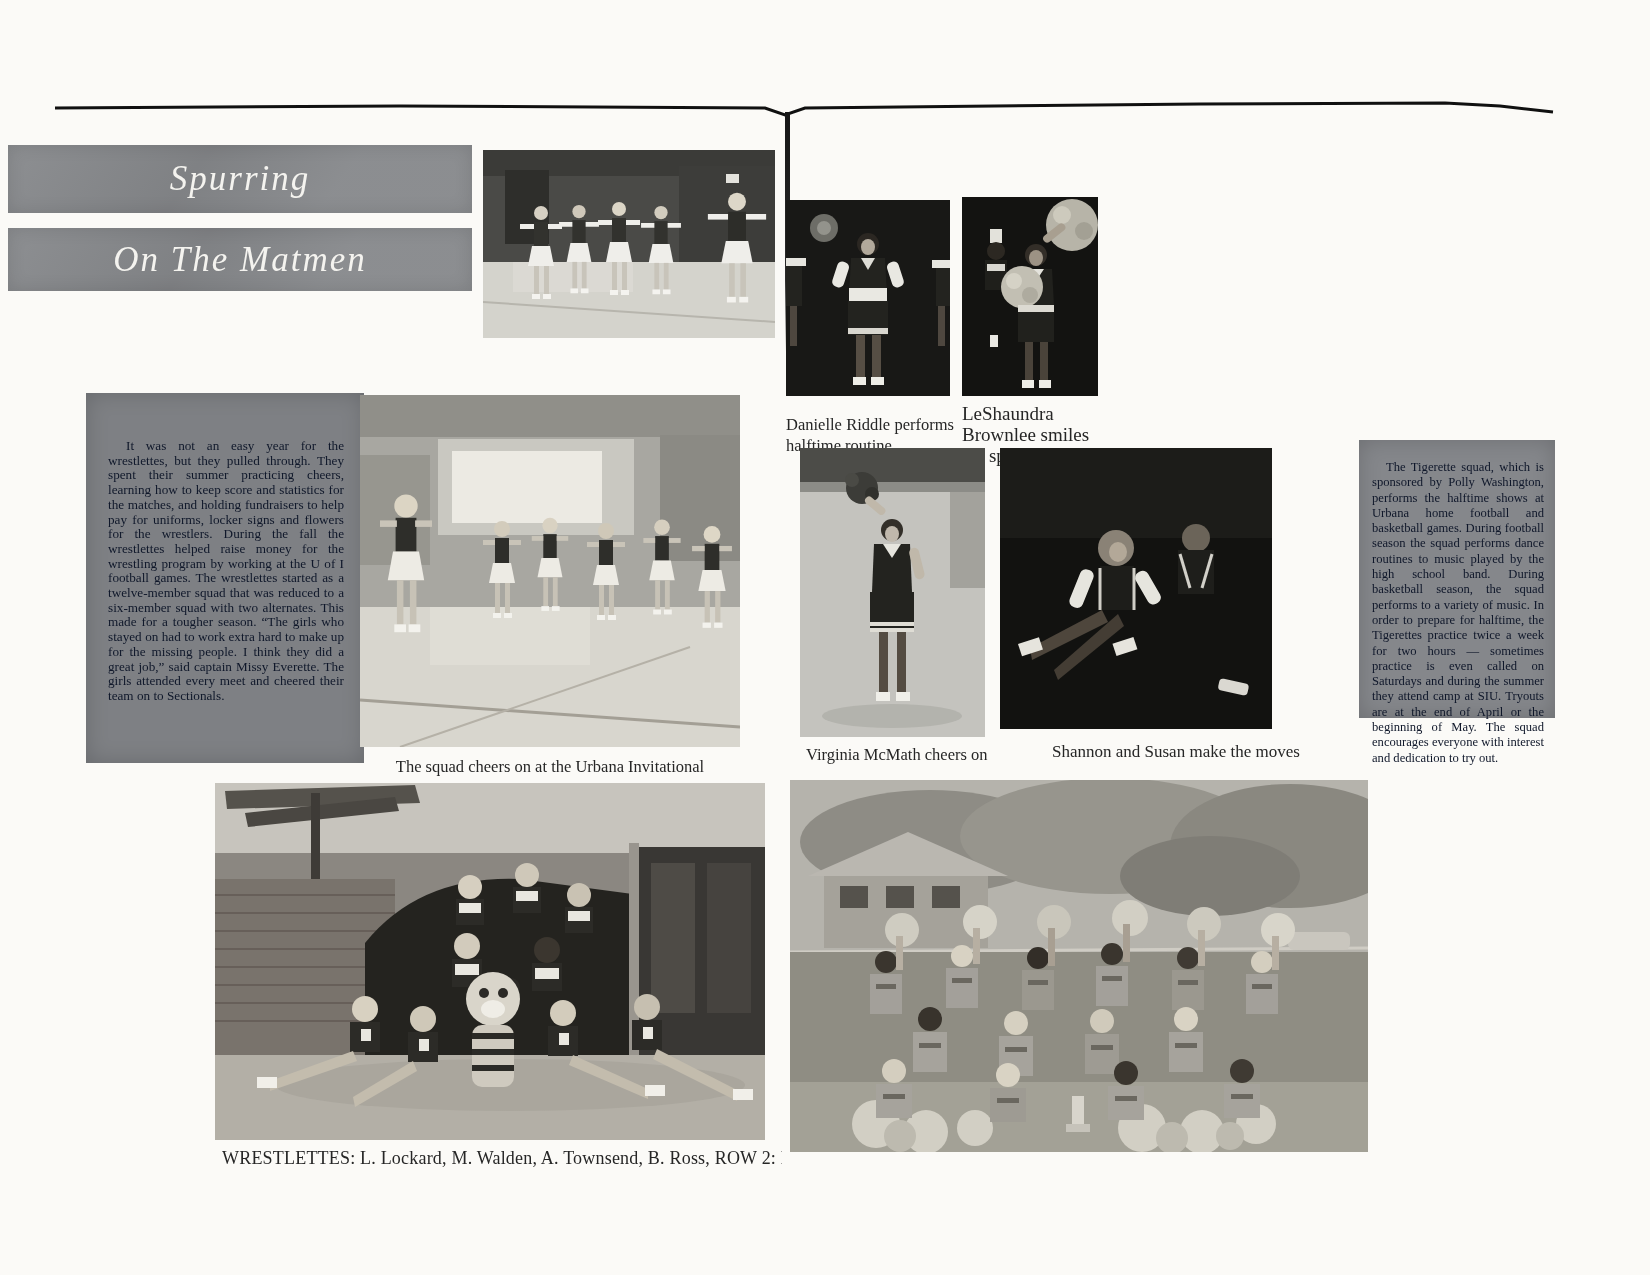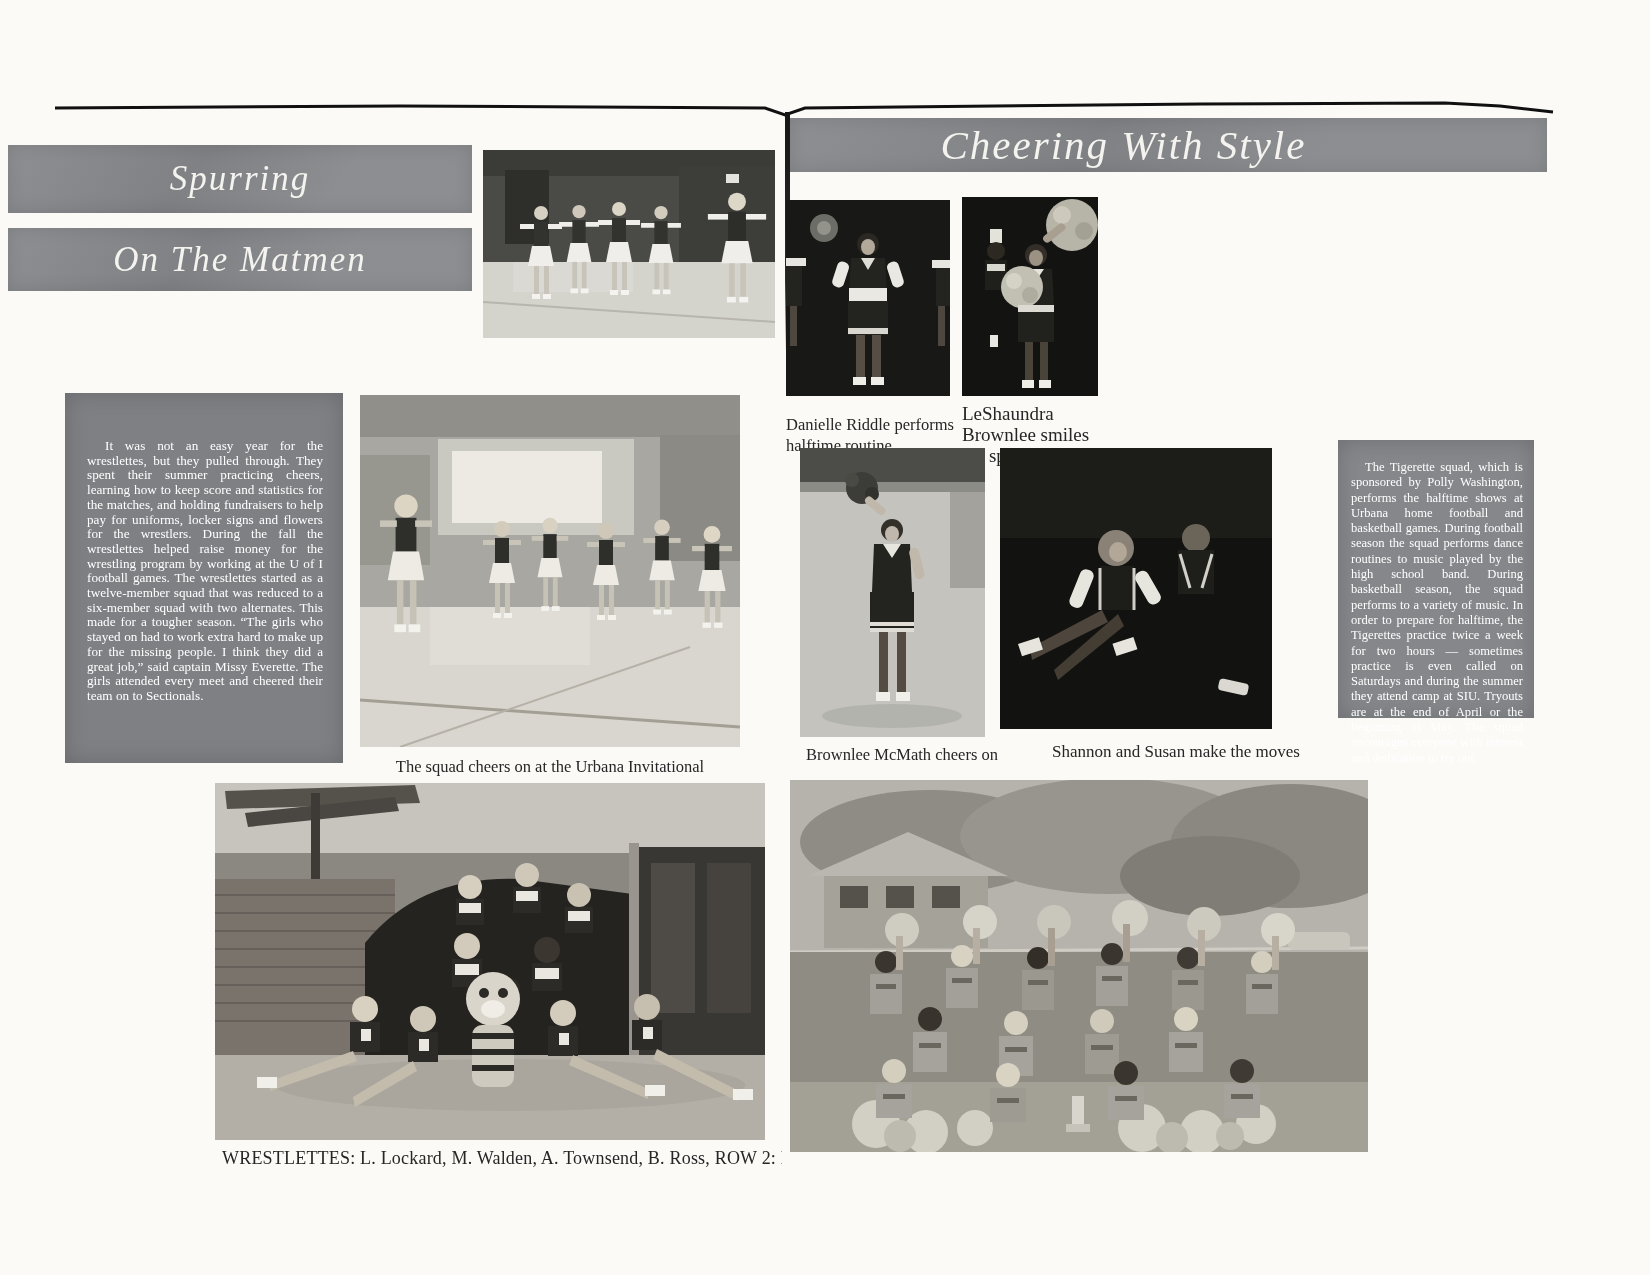--- a/index.html
+++ b/index.html
@@ -13,22 +13,23 @@
     background:#87898c;color:#f4f3ef;font-style:italic;
     display:flex;align-items:center;justify-content:center;
     font-family:"Liberation Serif", serif;
     box-shadow:inset 0 0 18px rgba(0,0,0,.12);
   }
   .banner.noise{background:
     linear-gradient(125deg, rgba(255,255,255,.05), rgba(0,0,0,.06) 40%, rgba(255,255,255,.04) 70%),
     #87898c;}
   
   .article{
-    background:#7e8084;color:#ffffff;text-align:justify;
+    background:#7e8084;color:#0f172a;text-align:justify;
     box-shadow:inset 0 0 22px rgba(0,0,0,.18);
+    margin-left:21px;
   }
   .article p{margin:0;text-indent:18px;}
   
   .photo{background:#9a9a96;overflow:hidden;}
   .photo svg{display:block;}
   .caption{color:#262626;}
   .spine{stroke:#101010;stroke-width:3;fill:none;}
 </style>
 </head>
 <body>
@@ -297,23 +298,20 @@
           <rect x="-15" y="-3" width="30" height="30" fill="#2c2b27"></rect>
         <rect x="-4" y="4" width="10" height="12" fill="#e9e7e0"></rect>
         <polygon points="10,26 92,68 90,78 6,36" fill="#c3bcad"></polygon>
         <rect x="86" y="66" width="20" height="11" fill="#f1efe9"></rect>
       </g>
     </svg>
   </div>
 
   <div class="caption abs" style="left:222px;top:1148px;width:560px;font-size:18px;letter-spacing:.2px;white-space:nowrap;overflow:hidden;">WRESTLETTES: L. Lockard, M. Walden, A. Townsend, B. Ross, ROW 2: K. Applegate, M.</div>
 
-  <div class="banner noise abs" style="left:790px;top:118px;width:757px;height:54px;">
-    <span style="font-size:41px;letter-spacing:2px;margin-right:90px;">Cheering With Style</span>
-  </div>
 
   <div class="photo abs" style="left:786px;top:200px;width:164px;height:196px;">
     <svg viewBox="0 0 164 196" width="164" height="196">
       <rect width="164" height="196" fill="#181816"></rect>
       <circle cx="38" cy="28" r="14" fill="#6d6d67"></circle>
         <circle cx="38" cy="28" r="7" fill="#93938c"></circle>
 
       <rect x="0" y="58" width="20" height="8" fill="#e6e5df"></rect>
         <rect x="0" y="66" width="16" height="40" fill="#23231f"></rect>
       <rect x="4" y="106" width="7" height="40" fill="#4e473f"></rect>
@@ -426,21 +424,21 @@
         <rect x="-34" y="18" width="14" height="40" rx="6" fill="#e6e5de" transform="rotate(22 -27 18)"></rect>
         <rect x="16" y="20" width="14" height="36" rx="6" fill="#e6e5de" transform="rotate(-30 23 20)"></rect>
         <polygon points="-14,58 -86,96 -84,108 -8,70" fill="#4e463c"></polygon>
         <polygon points="2,62 -62,118 -58,128 8,74" fill="#443d34"></polygon>
         <rect x="-98" y="92" width="22" height="13" fill="#e6e4dd" transform="rotate(-18 -98 92)"></rect>
         <rect x="-72,114" y="114" width="22" height="13" fill="#e6e4dd" transform="rotate(-18 -72 114)"></rect>
       </g>
     </svg>
   </div>
 
-  <div class="caption abs" style="left:806px;top:745px;width:230px;font-size:16.5px;white-space:nowrap;">Brownlee McMath cheers on</div>
+  <div class="caption abs" style="left:806px;top:745px;width:230px;font-size:16.5px;white-space:nowrap;">Virginia McMath cheers on</div>
 
   <div class="caption abs" style="left:1052px;top:742px;width:280px;font-size:17px;white-space:nowrap;">Shannon and Susan make the moves</div>
 
   <div class="article abs" style="left:1338px;top:440px;width:196px;height:278px;background:#85878b;">
     <p style="margin:20px 11px 0 13px;font-size:12.6px;line-height:15.3px;text-indent:14px;">The Tigerette squad, which is sponsored by Polly Washington, performs the halftime shows at Urbana home football and basketball games. During football season the squad performs dance routines to music played by the high school band. During basketball season, the squad performs to a variety of music. In order to prepare for halftime, the Tigerettes practice twice a week for two hours — sometimes practice is even called on Saturdays and during the summer they attend camp at SIU. Tryouts are at the end of April or the beginning of May. The squad encourages everyone with interest and dedication to try out.</p>
   </div>
 
   <div class="photo abs" style="left:790px;top:780px;width:578px;height:372px;">
     <svg viewBox="0 0 578 372" width="578" height="372">
       <rect width="578" height="372" fill="#b5b3ac"></rect>

